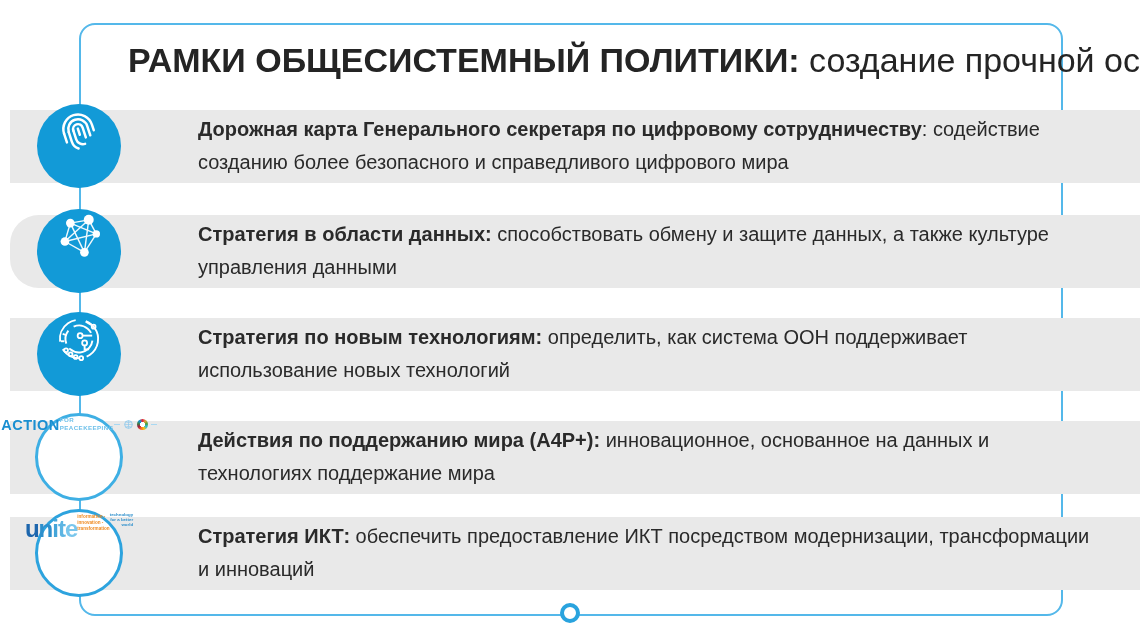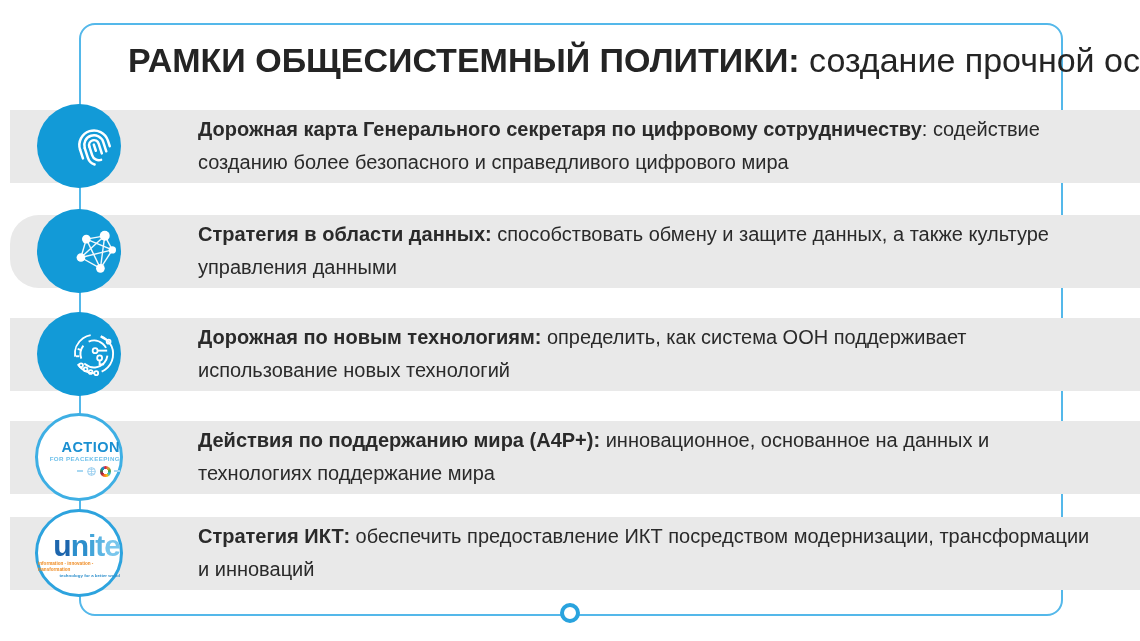--- a/index.html
+++ b/index.html
@@ -20,42 +20,42 @@
   .title .t-reg{font-weight:400;}
   .bar{
     position:absolute;left:10px;width:1117px;height:73px;background:#e9e9e9;z-index:2;padding-left:48px;
   }
   .bar1{top:110px;} .bar2{top:215px;border-radius:29px;} .bar3{top:318px;} .bar4{top:421px;} .bar5{top:517px;}
   .bar-text{
     margin:0;padding:3px 78px 0 140px;font-size:20px;line-height:33px;color:#2a2a2a;
   }
   .bar-text b{font-weight:700;}
   .circle{
-    position:absolute;z-index:3;border-radius:50%;display:flex;flex-direction:column;
-    align-items:flex-end;justify-content:center;box-sizing:border-box;
+    position:absolute;z-index:3;border-radius:50%;display:flex;flex-direction:row;
+    align-items:flex-start;justify-content:center;box-sizing:border-box;
   }
   .circle.blue{width:84px;height:84px;left:37px;background:#129ad7;}
   .c1{top:104px;} .c2{top:209px;} .c3{top:312px;}
   .circle.white{width:88px;height:88px;left:35px;background:#ffffff;}
   .c4{top:413px;border:3px solid #3eafe4;}
   .c5{top:509px;border:3px solid #2da3de;}
   .circle svg{display:block;}
   
   .a4p-title{font-size:14.5px;font-weight:800;letter-spacing:.5px;color:#1a8fd1;line-height:15px;margin-top:2px;}
   .a4p-sub{font-size:6.2px;font-weight:700;letter-spacing:.4px;color:#6fc1ea;line-height:8px;}
   .a4p-emblems{display:flex;align-items:center;gap:3px;margin-top:3px;}
   .a4p-dash{display:inline-block;width:6px;height:1.5px;background:#a8d8f2;}
   .sdg-wheel{
     display:inline-block;width:11px;height:11px;border-radius:50%;
     background:
       radial-gradient(circle at center,#ffffff 0 2.4px,rgba(255,255,255,0) 2.5px),
       conic-gradient(#e5243b,#dda63a,#4c9f38,#26bde2,#fcc30b,#fd6925,#a21942,#3f7e44,#0a97d9,#e5243b);
   }
   
-  .unite-word{font-size:30px;font-weight:700;line-height:26px;letter-spacing:-1px;margin-top:4px;}
+  .unite-word{font-size:24px;font-weight:700;line-height:26px;letter-spacing:-1px;margin-top:4px;}
   .unite-word .u1{color:#1d66ad;} .unite-word .u2{color:#2d8fcc;} .unite-word .u3{color:#44a5d9;}
   .unite-word .u4{color:#5cb5e3;} .unite-word .u5{color:#79c6ec;}
   .unite-tag1{font-size:4.6px;font-weight:700;color:#ef8b22;line-height:6px;margin-top:2px;}
   .unite-tag2{font-size:4.4px;font-weight:700;color:#2d8fcc;line-height:5px;width:70px;text-align:right;}
   
   .bottom-ring{
     position:absolute;left:560px;top:603px;width:12px;height:12px;background:#fff;
     border:4px solid #29a3de;border-radius:50%;z-index:4;
   }
 </style>
@@ -71,21 +71,21 @@
     <span class="t-reg">создание прочной основы</span>
   </div>
 
   <div class="bar bar1">
     <p class="bar-text"><b>Дорожная карта Генерального секретаря по цифровому сотрудничеству</b><span>: содействие созданию более безопасного и справедливого цифрового мира</span></p>
   </div>
   <div class="bar bar2">
     <p class="bar-text"><b>Стратегия в области данных:</b><span> способствовать обмену и защите данных, а также культуре управления данными</span></p>
   </div>
   <div class="bar bar3">
-    <p class="bar-text"><b>Дорожная по новым технологиям:</b><span> определить, как система ООН поддерживает использование новых технологий</span></p>
+    <p class="bar-text"><b>Стратегия по новым технологиям:</b><span> определить, как система ООН поддерживает использование новых технологий</span></p>
   </div>
   <div class="bar bar4">
     <p class="bar-text"><b>Действия по поддержанию мира (A4P+):</b><span> инновационное, основанное на данных и технологиях поддержание мира</span></p>
   </div>
   <div class="bar bar5">
     <p class="bar-text"><b>Стратегия ИКТ:</b><span> обеспечить предоставление ИКТ посредством модернизации, трансформации и инноваций</span></p>
   </div>
 
   <div class="circle blue c1">
     <svg width="52" height="52" viewBox="0 0 48 48">

